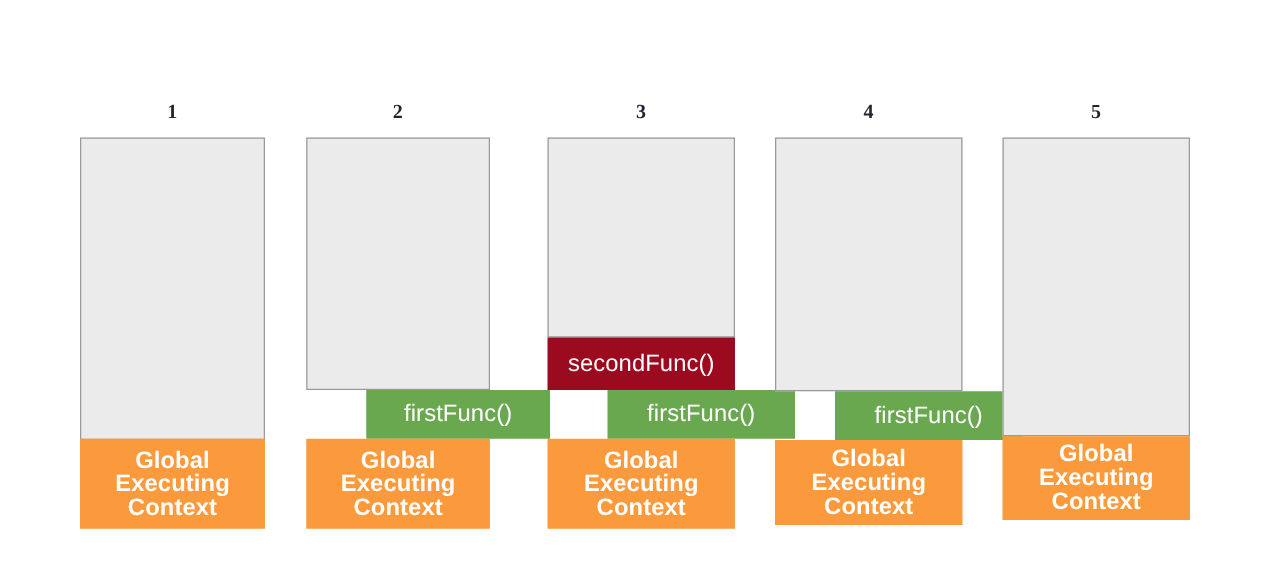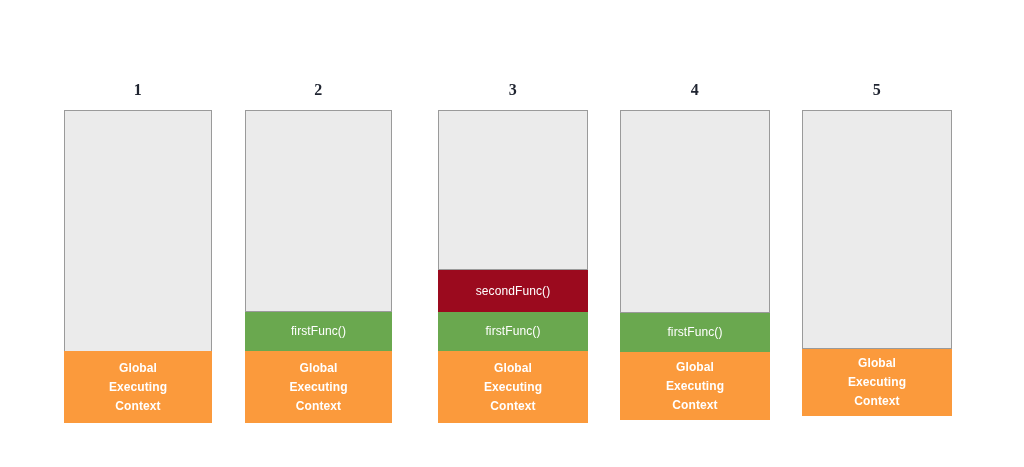--- a/index.html
+++ b/index.html
@@ -47,32 +47,33 @@
 
   
   .frame {
     position: absolute;
     box-sizing: border-box;
     display: flex;
     align-items: center;
     justify-content: center;
     text-align: center;
     color: #ffffff;
-    font-size: 12px;
+    font-size: 19px;
     line-height: 19px;
     letter-spacing: 0.1px;
     white-space: pre-line;
   }
 
   .frame.global {
     background: #fb9a3c;
     font-weight: bold;
   }
   .frame.first {
     background: #6aa84f;
+    margin-left: 48px;
   }
   .frame.second {
     background: #9b0a1e;
   }
 </style>
 </head>
 <body>
 
 <div id="diagram">
     <div class="column-label" style="left: 64px; top: 82px; width: 148px;">1</div>

